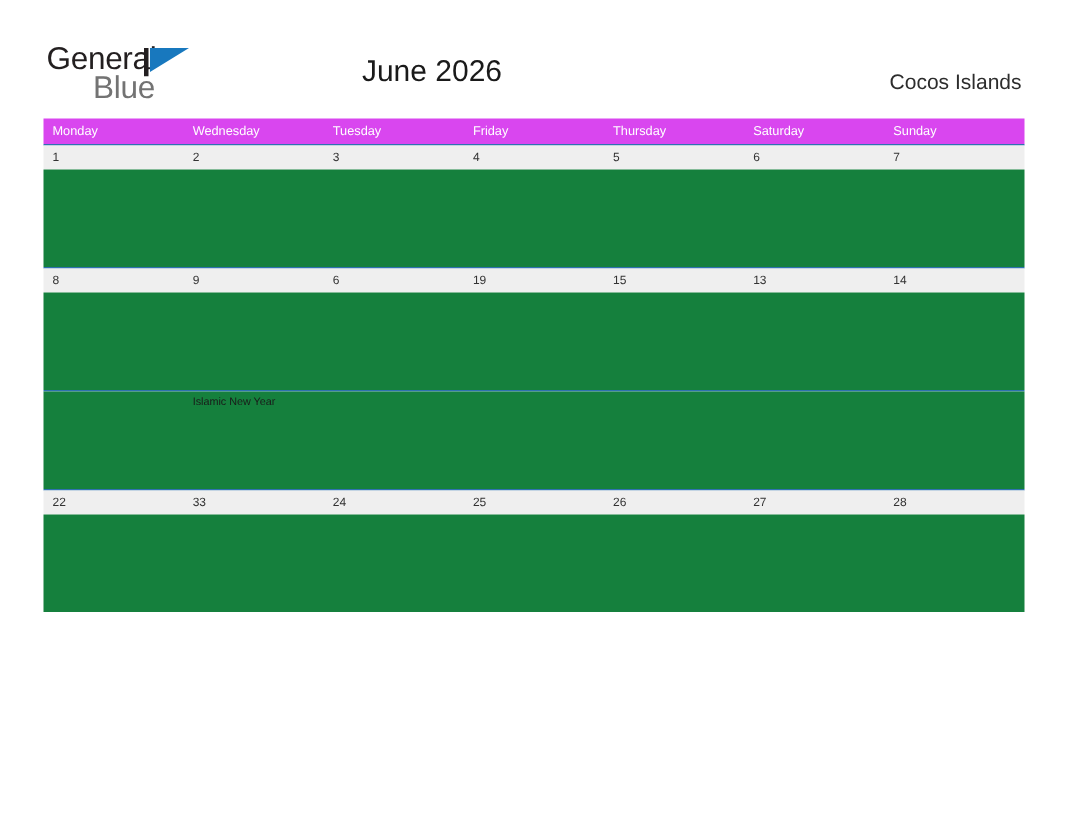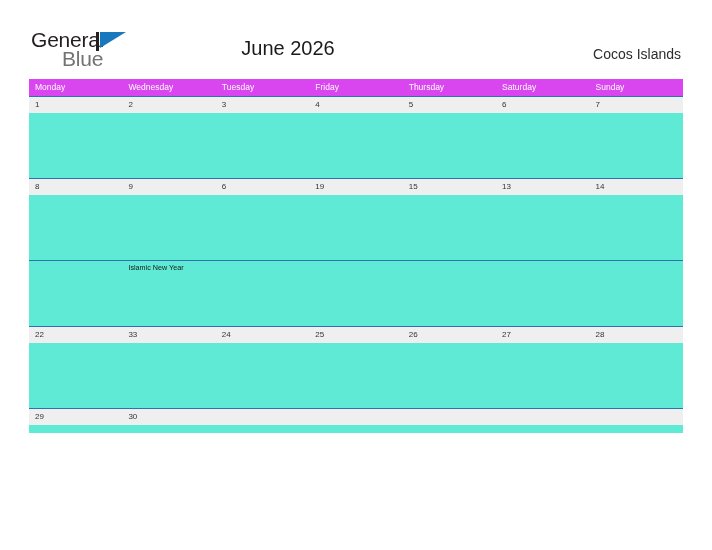--- a/index.html
+++ b/index.html
@@ -134,21 +134,21 @@
     box-sizing: border-box;
   }
   .date-cell.empty {
     color: transparent;
   }
 
   .week-body {
     display: flex;
     width: 654px;
     height: 65px;
-    background: #5eead4;
+    background: #15803d;
   }
   .event-cell {
     width: 93.43px;
     flex: 0 0 93.43px;
     padding: 2px 4px 0 6px;
     box-sizing: border-box;
   }
   .event-text {
     font-size: 7.2px;
     line-height: 9px;
@@ -319,38 +319,14 @@
         </div>
       <div class="event-cell">
           <span class="event-text"></span>
         </div>
       <div class="event-cell">
           <span class="event-text"></span>
         </div>
     </div>
   </div>
 
-  <div class="week-row short">
-    <div class="week-dates">
-      <div class="date-cell">29</div>
-      <div class="date-cell">30</div>
-      <div class="date-cell empty"></div>
-      <div class="date-cell empty"></div>
-      <div class="date-cell empty"></div>
-      <div class="date-cell empty"></div>
-      <div class="date-cell empty"></div>
-    </div>
-    <div class="week-body">
-      <div class="event-cell">
-          <span class="event-text"></span>
-        </div>
-      <div class="event-cell">
-          <span class="event-text"></span>
-        </div>
-      <div class="event-cell"></div>
-      <div class="event-cell"></div>
-      <div class="event-cell"></div>
-      <div class="event-cell"></div>
-      <div class="event-cell"></div>
-    </div>
-  </div>
 
 </div>
 
 </body></html>

